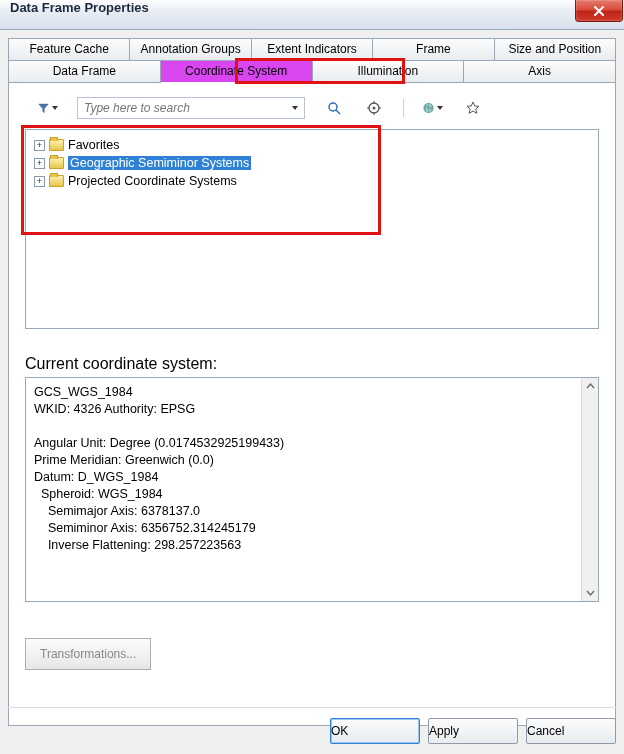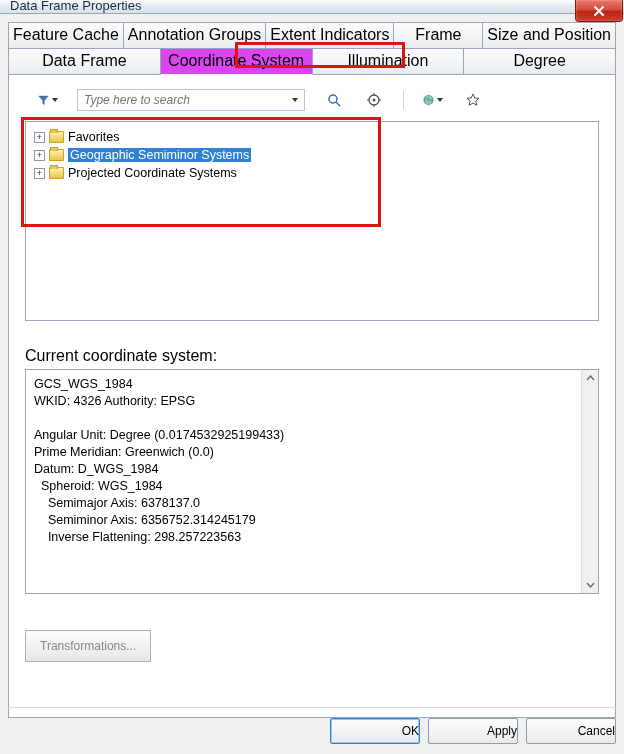--- a/index.html
+++ b/index.html
@@ -8,27 +8,28 @@
     width: 624px;
     height: 754px;
     font-family: "Segoe UI", Tahoma, sans-serif;
     font-size: 12px;
     background: #f0f0f0;
     color: #000;
     overflow: hidden;
   }
   
   .titlebar {
-    height: 14px;
+    height: 30px;
     background: linear-gradient(#fdfefe, #e8edf3 40%, #d9e1ec);
     border-bottom: 1px solid #9aa7b8;
     display: flex;
-    align-items: flex-end;
+    align-items: flex-start;
     padding: 0 0 0 10px;
     position: relative;
+    font-weight: bold;
   }
   .titlebar .title-text {
     font-size: 13px;
     color: #1b2a3d;
   }
   .close-btn {
     position: absolute;
     right: 1px;
     top: 0;
     width: 48px;
@@ -58,21 +59,21 @@
     z-index: 1;
   }
   .tabrow.row2 { margin-top: -1px; }
   .tab {
     flex: 1;
     text-align: center;
     padding: 3px 4px 4px 4px;
     background: linear-gradient(#fcfcfd,#e9ecef);
     border: 1px solid #9aa7b8;
     border-bottom: 1px solid #9aa7b8;
-    font-size: 16px;
+    font-size: 12px;
     cursor: pointer;
     white-space: nowrap;
   }
   .tab + .tab { border-left: none; }
   .tab.active {
     background: #d946ef;
     border-bottom-color: #fff;
     position: relative;
     z-index: 3;
   }
@@ -260,21 +261,21 @@
   .footer {
     position: absolute;
     right: 8px;
     bottom: 10px;
     display: flex;
     gap: 8px;
   }
   .btn {
     min-width: 90px;
     padding: 5px 0;
-    text-align: right;
+    text-align: left;
     border: 1px solid #8e9bab;
     background: linear-gradient(#fcfcfd,#e8ecef);
     font-size: 12px;
     cursor: pointer;
     border-radius: 2px;
   }
   .btn.primary {
     border-color: #2e81d4;
     box-shadow: 0 0 0 1px #9dc5f0 inset;
   }
@@ -303,21 +304,21 @@
     <div class="tab">Feature Cache</div>
     <div class="tab">Annotation Groups</div>
     <div class="tab">Extent Indicators</div>
     <div class="tab">Frame</div>
     <div class="tab">Size and Position</div>
   </div>
   <div class="tabrow row2">
     <div class="tab">Data Frame</div>
     <div class="tab active">Coordinate System</div>
     <div class="tab">Illumination</div>
-    <div class="tab">Degree</div>
+    <div class="tab">Axis</div>
   </div>
   <div class="tab-hl hl-coord"></div>
 </div>
 
 <div class="tabpage">
 
   
   <div class="toolbar">
     <div class="iconbtn" style="display:flex;gap:2px;">
       <svg width="14" height="14" viewBox="0 0 14 14">

